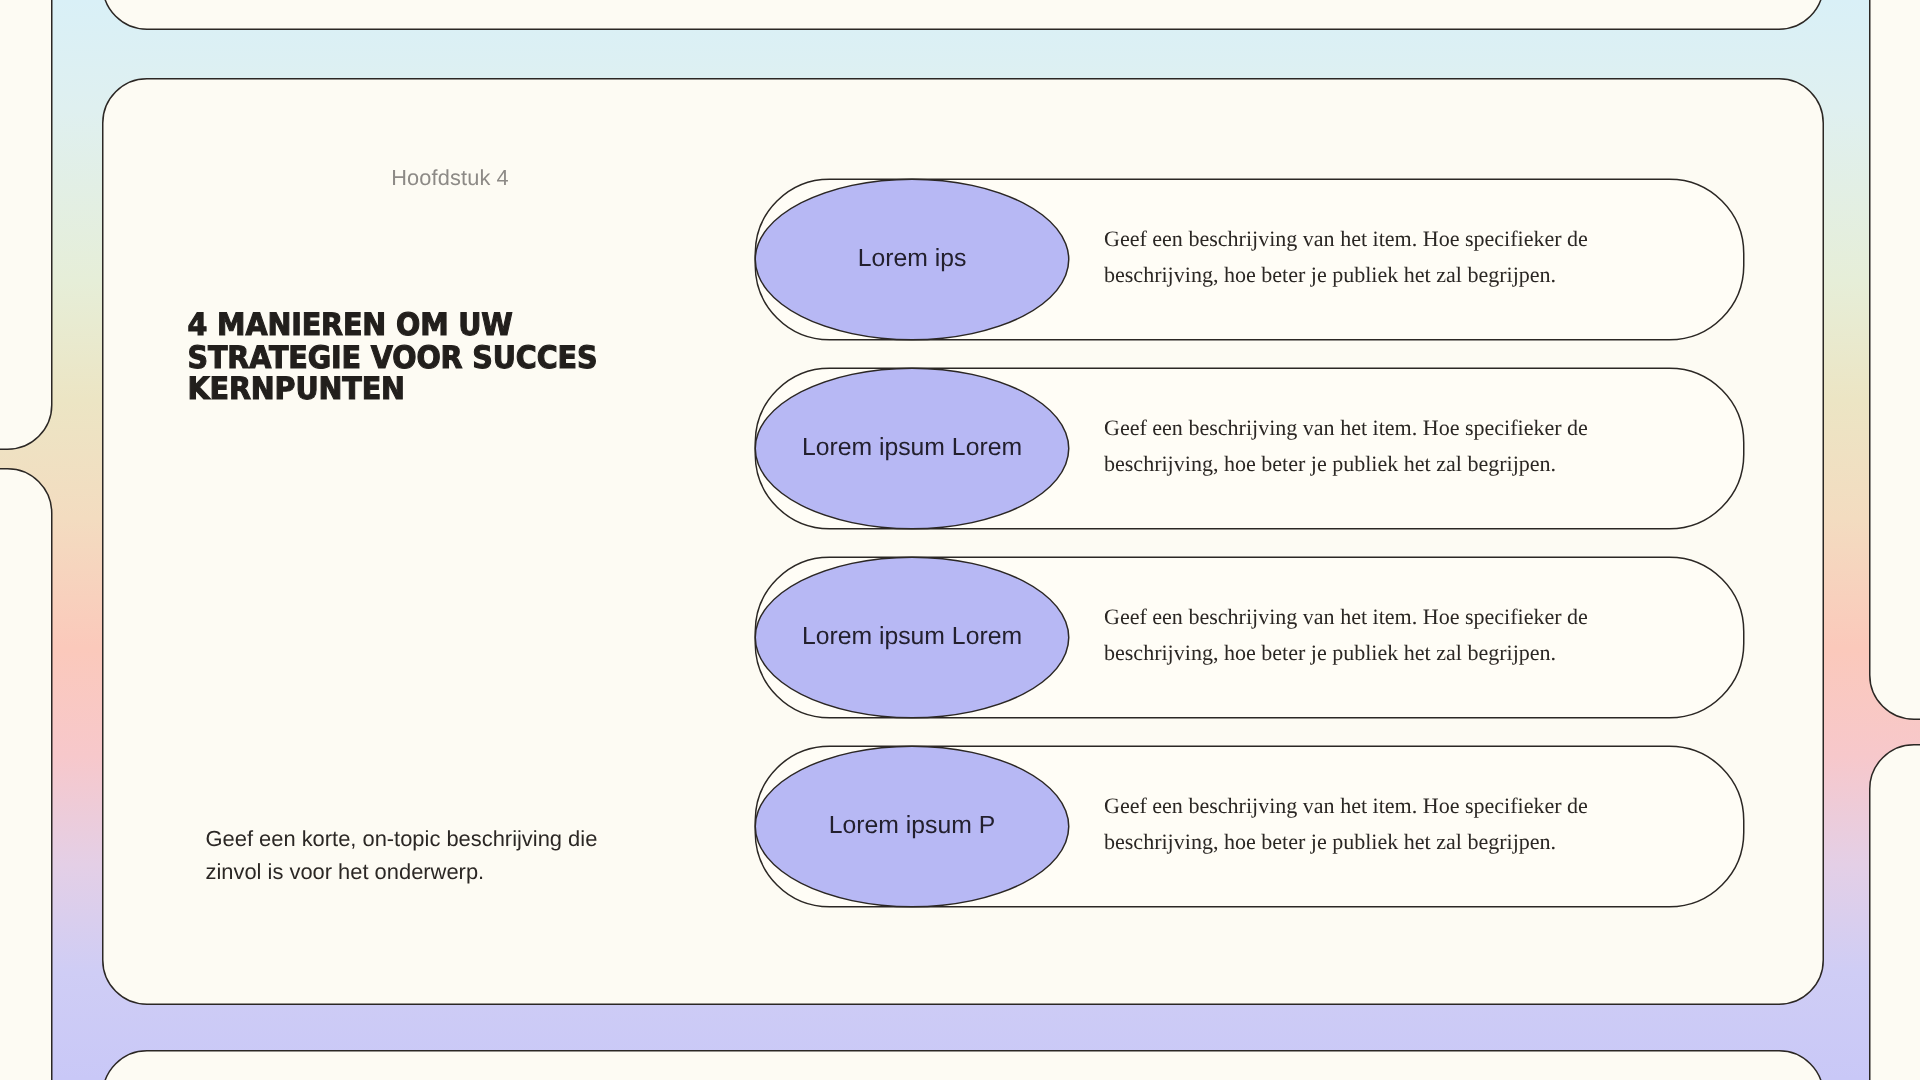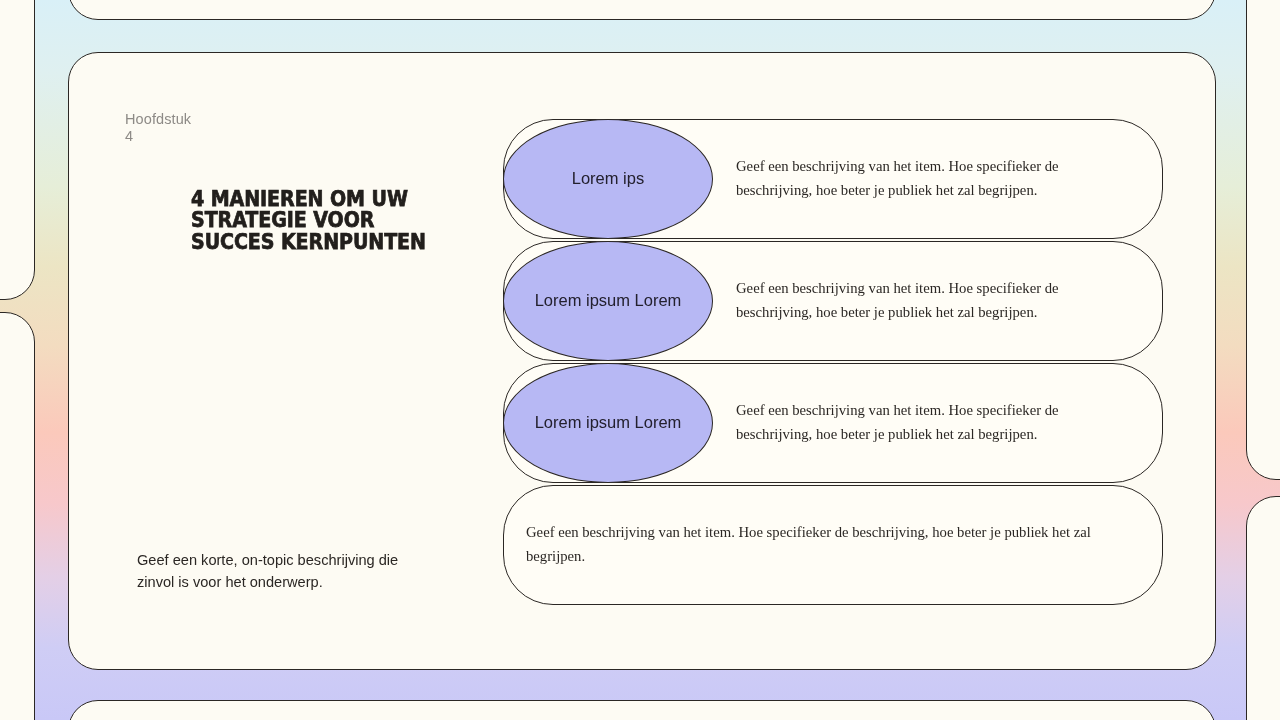--- a/index.html
+++ b/index.html
@@ -55,21 +55,22 @@
     display: flex;
     padding: 58px 52px 56px 56px;
   }
 
   
   #left-column {
     width: 350px;
     flex: 0 0 350px;
     position: relative;
     display: flex;
-    flex-direction: row;
+    flex-direction: column;
+    align-items: center;
   }
 
   #chapter-label {
     font-size: 14.5px;
     color: #8d8a86;
     letter-spacing: .1px;
     line-height: 1.2;
   }
 
   #slide-title {
@@ -102,21 +103,21 @@
     display: flex;
     flex-direction: column;
     justify-content: space-between;
     padding-left: 28px;
     padding-top: 8px;
     padding-bottom: 8px;
   }
 
   .item-row {
     position: relative;
-    height: 120px;
+    height: 108px;
     display: flex;
     align-items: stretch;
   }
 
   .item-row-shell {
     position: absolute;
     left: 0; right: 0; top: 0; bottom: 0;
     border: 1.5px solid #2b2724;
     border-radius: 50px;
     background: #fffdf6;
@@ -210,20 +211,23 @@
         <div class="item-pill">
           <span class="item-pill-label">Lorem ipsum Lorem</span>
         </div>
         <div class="item-desc">
           <span class="item-desc-text">Geef een beschrijving van het item. Hoe specifieker de beschrijving, hoe beter je publiek het zal begrijpen.</span>
         </div>
       </div>
 
       <div class="item-row">
         <div class="item-row-shell"></div>
+        <div class="item-pill">
+          <span class="item-pill-label">Lorem ipsum P</span>
+        </div>
         <div class="item-desc">
           <span class="item-desc-text">Geef een beschrijving van het item. Hoe specifieker de beschrijving, hoe beter je publiek het zal begrijpen.</span>
         </div>
       </div>
 
     </div>
   </div>
 </div>
 
 </body></html>

